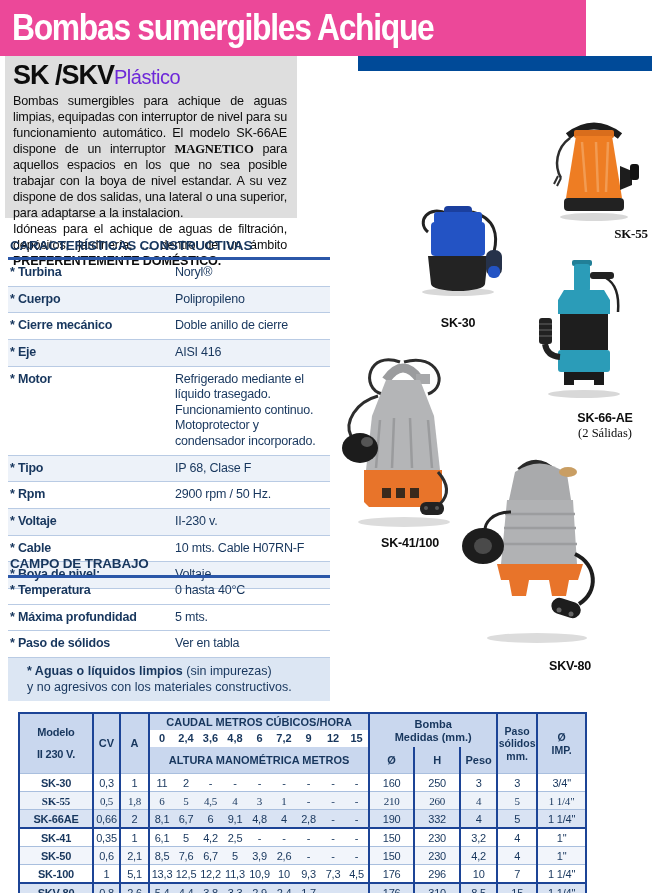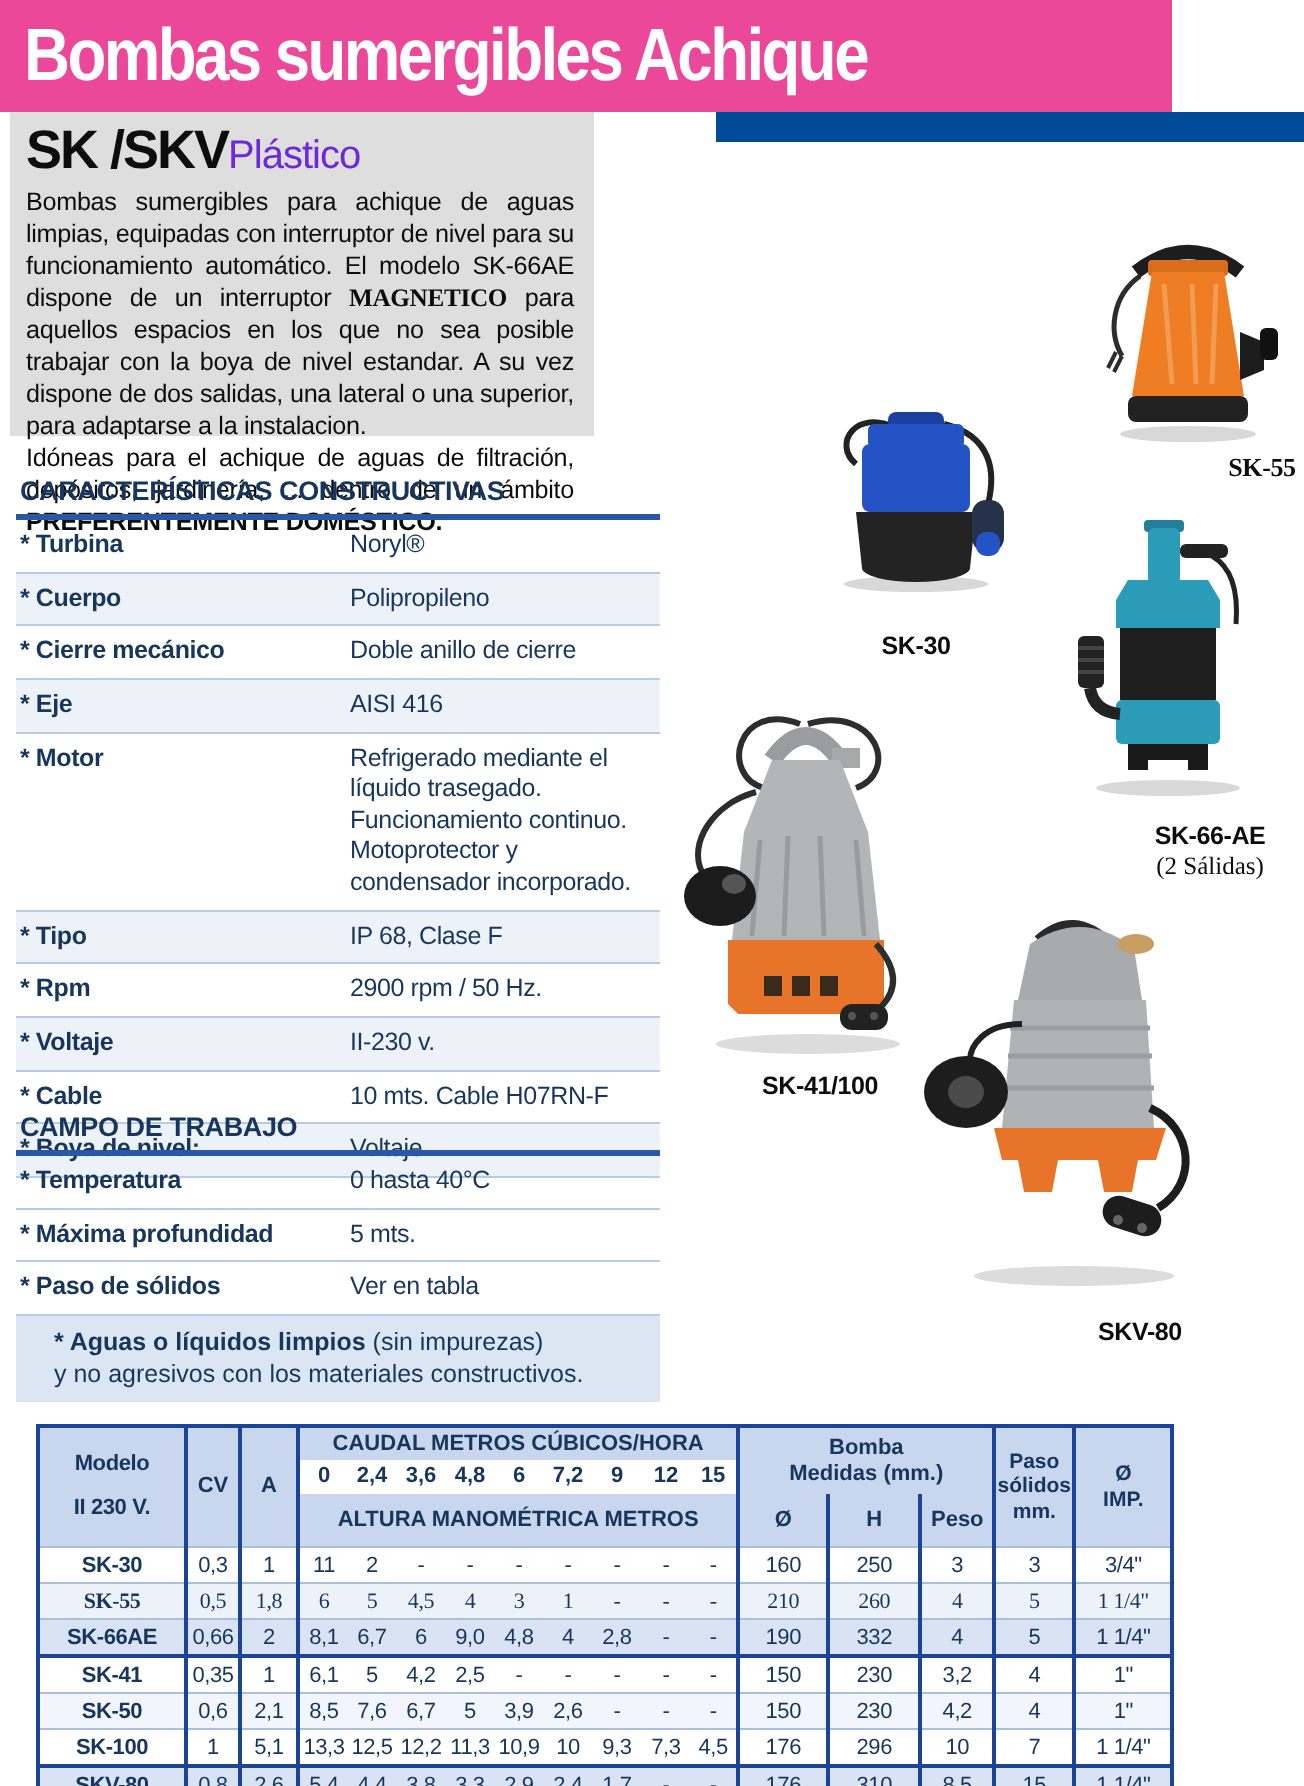--- a/index.html
+++ b/index.html
@@ -328,21 +328,21 @@
             <td class="b-left">5</td>
             <td class="b-left">1 1/4"</td>
           </tr>
           <tr style="background: rgb(217, 227, 243);">
             <td class="model">SK-66AE</td>
             <td class="b-left">0,66</td>
             <td class="b-left">2</td>
             <td class="b-left">8,1</td>
             <td>6,7</td>
             <td>6</td>
-            <td>9,0</td>
+            <td>9,1</td>
             <td>4,8</td>
             <td>4</td>
             <td>2,8</td>
             <td>-</td>
             <td>-</td>
             <td class="b-left">190</td>
             <td class="b-left">332</td>
             <td class="b-left">4</td>
             <td class="b-left">5</td>
             <td class="b-left">1 1/4"</td>

